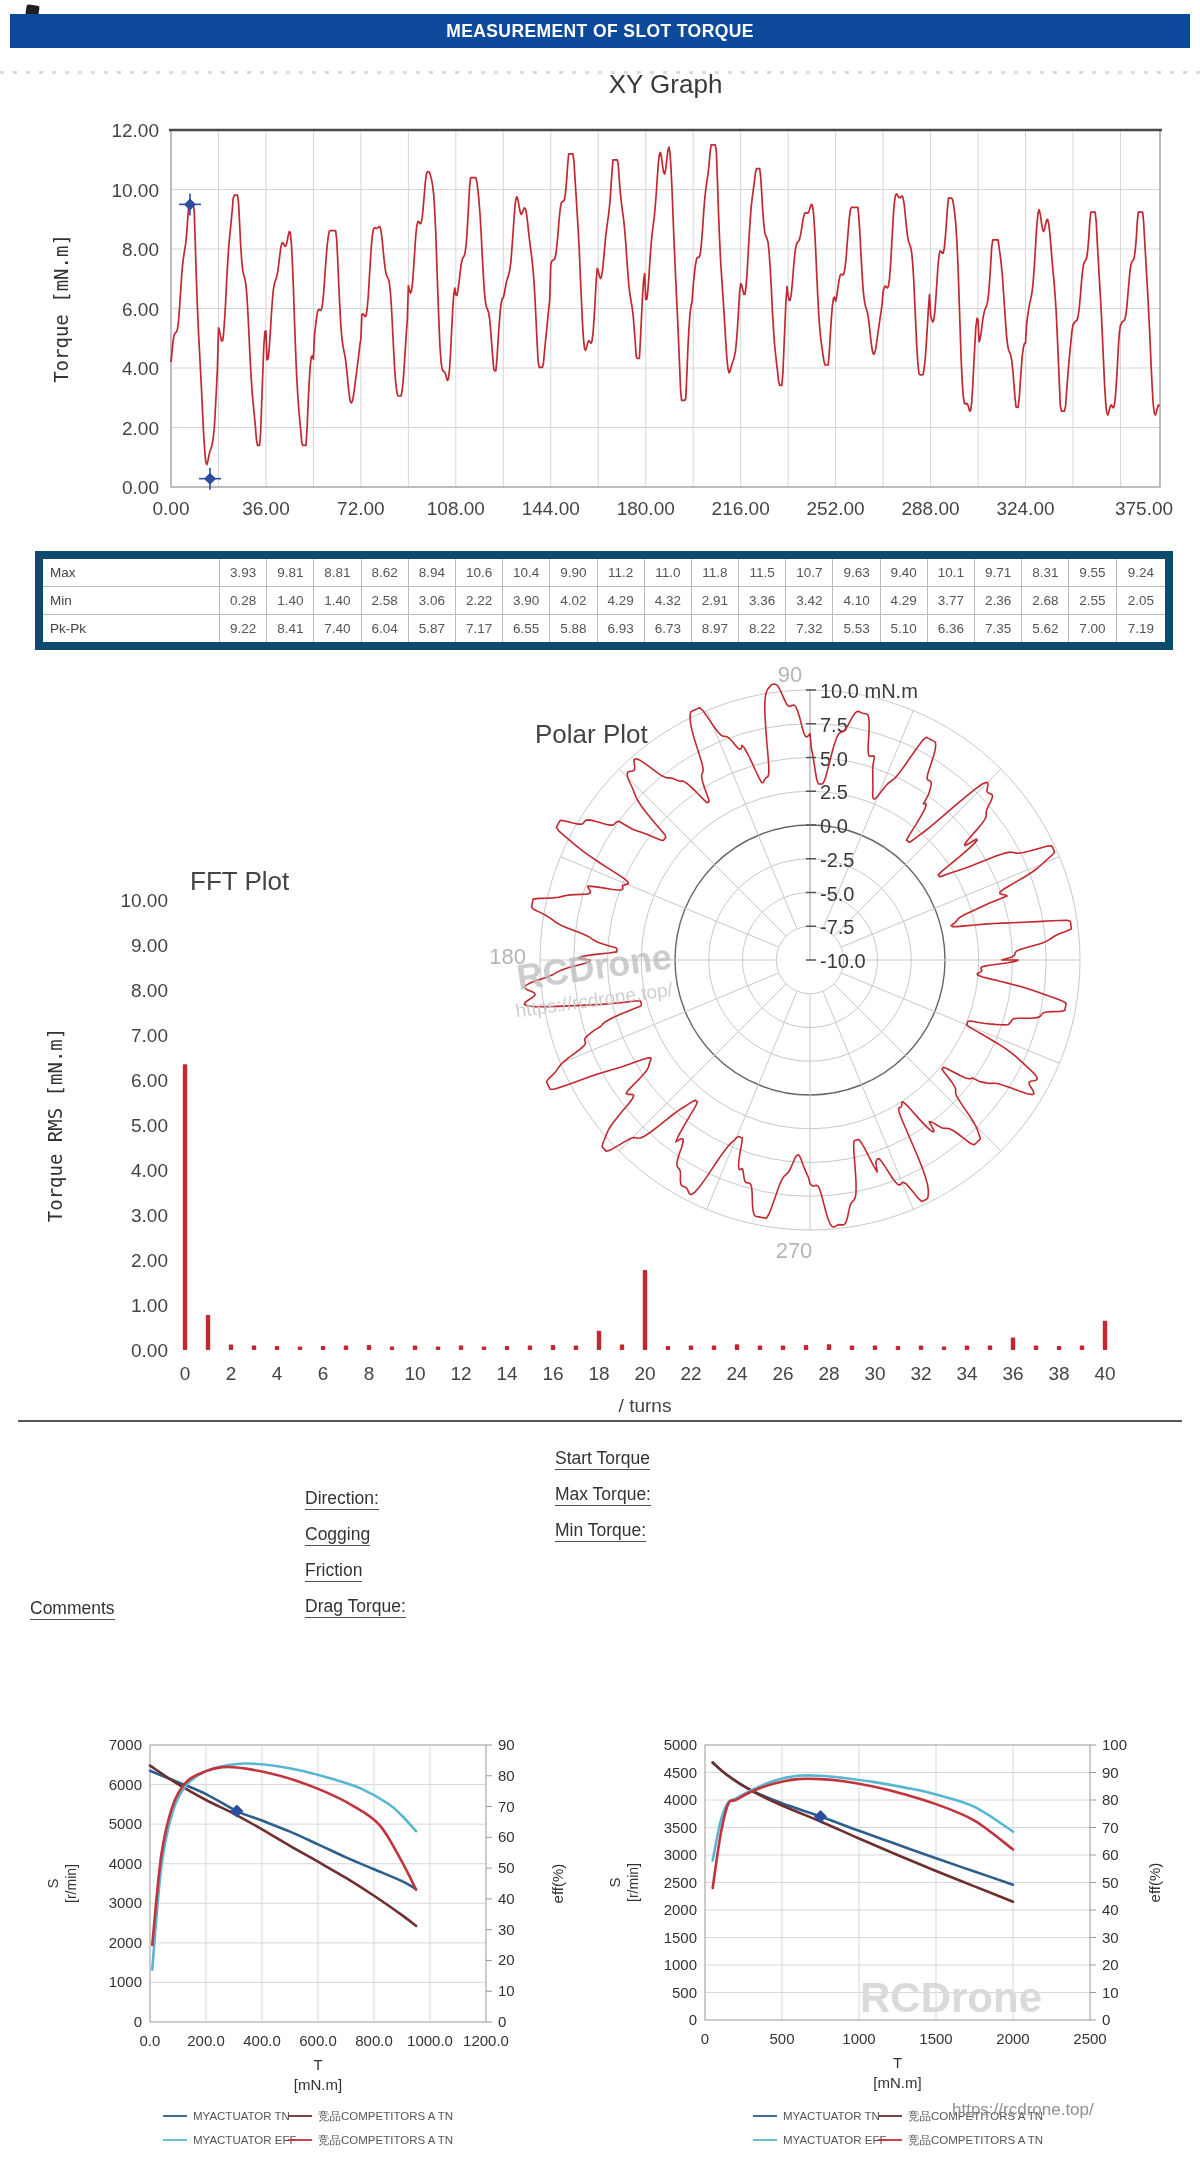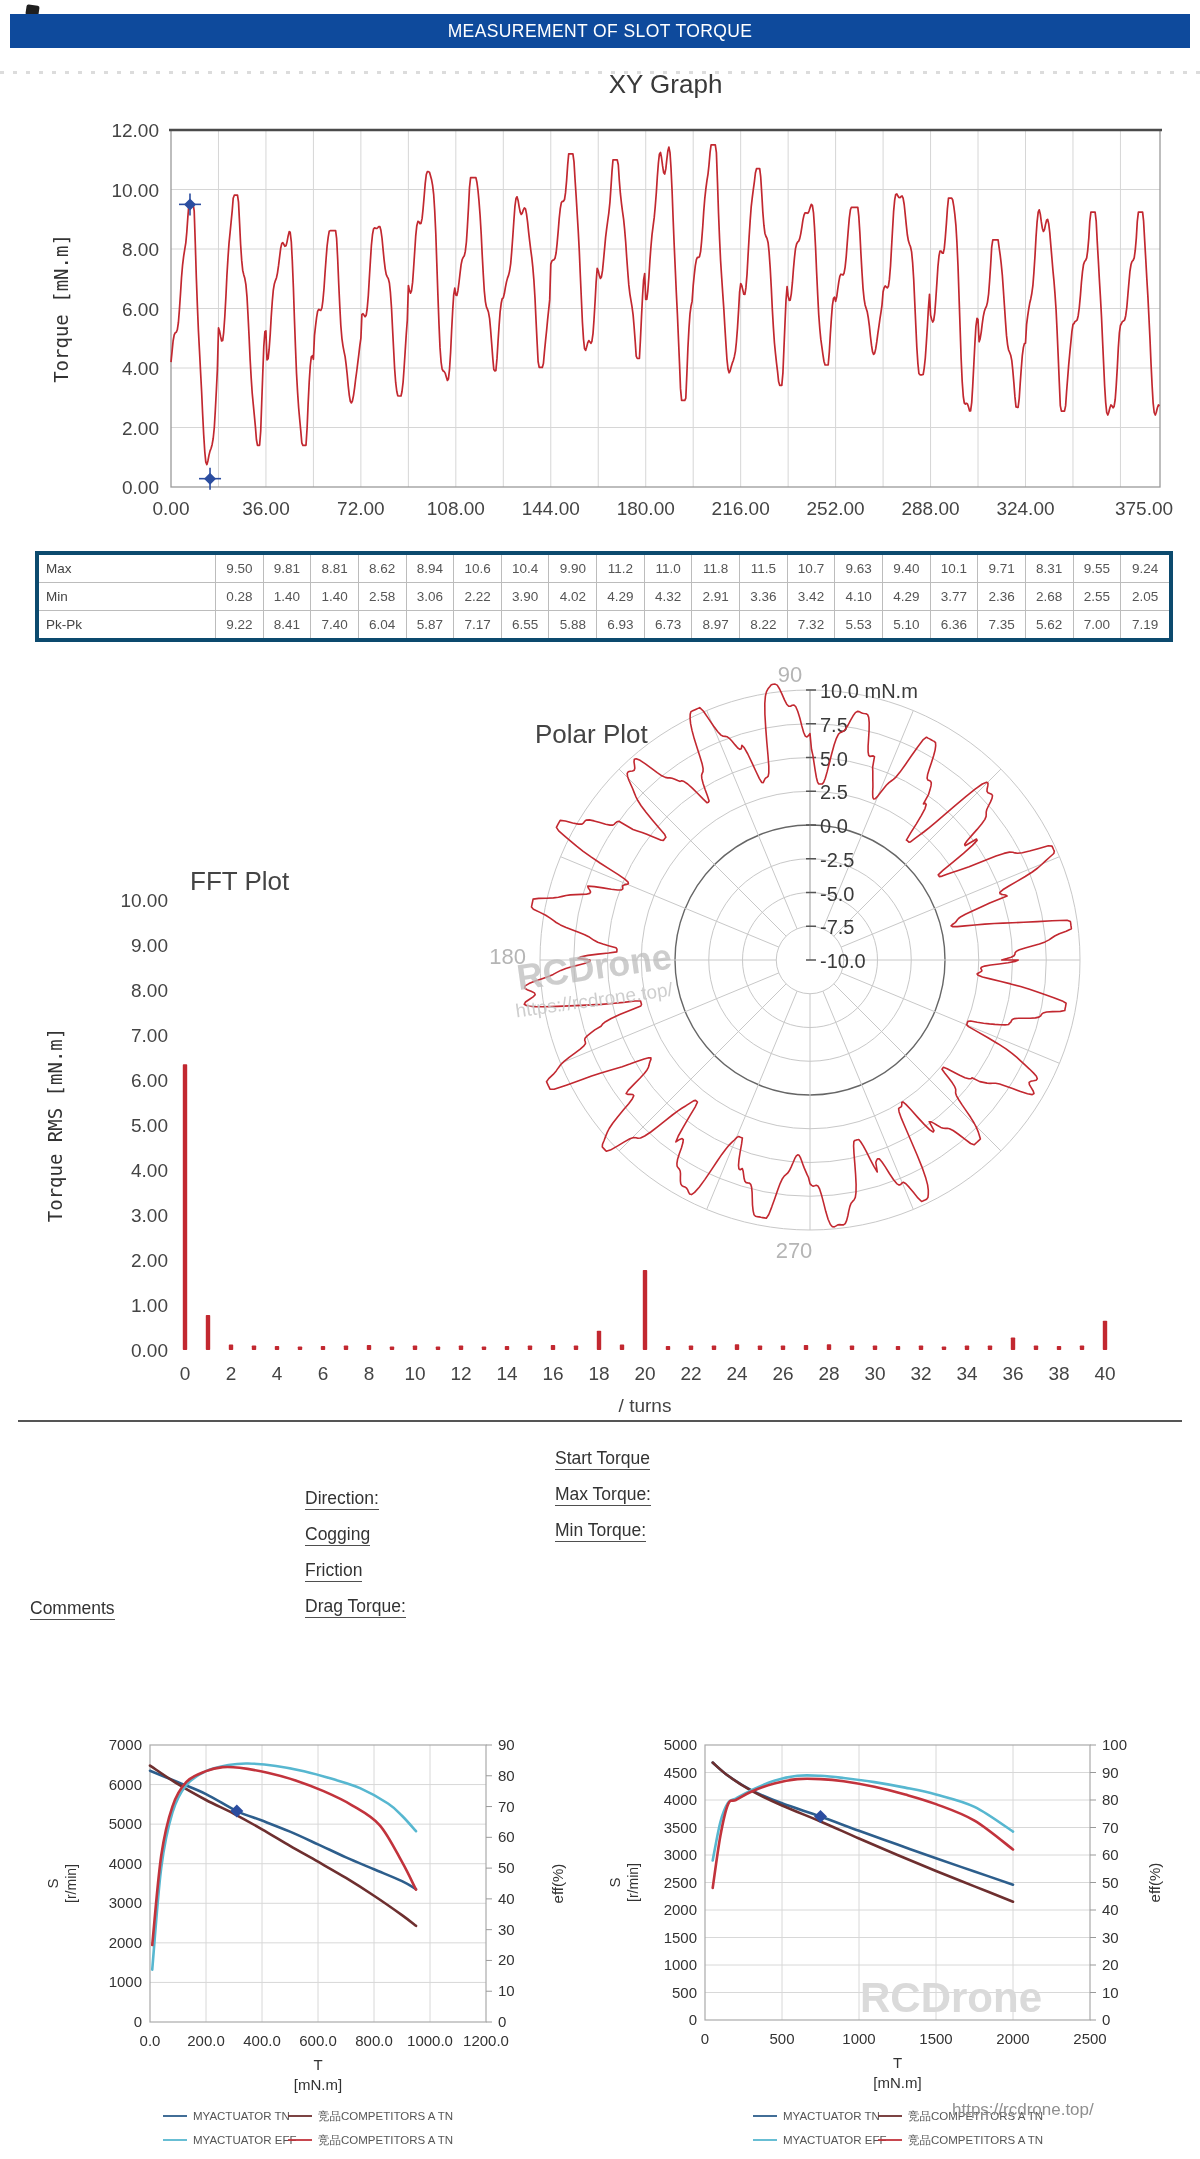--- a/index.html
+++ b/index.html
@@ -1,32 +1,32 @@
 <!DOCTYPE html>
 <html><head>
 <meta charset="utf-8">
 <style>
   html,body{margin:0;padding:0;background:#ffffff;}
   .page{position:relative;width:1200px;height:2159px;background:#ffffff;overflow:hidden;
         font-family:"Liberation Sans",sans-serif;}
   .banner{position:absolute;left:10px;width:1180px;height:34px;color:#ffffff;
-          font-weight:normal;font-size:17.5px;letter-spacing:.4px;
+          font-weight:bold;font-size:17.5px;letter-spacing:.4px;
           display:flex;align-items:center;justify-content:center;}
   #banner1{top:14px;}
   #banner2{top:1688px;}
   .dotline{position:absolute;top:71px;left:0;width:1200px;height:3px;
            background:repeating-linear-gradient(90deg,#dcdcdc 0 4px,rgba(0,0,0,0) 4px 13px);}
   #corner-mark{position:absolute;left:26px;top:5px;width:13px;height:11px;background:#1f1f1f;
                border-radius:2px;transform:rotate(8deg);}
   svg{position:absolute;overflow:visible;}
   svg text{font-family:"Liberation Sans",sans-serif;}
   .mono{font-family:"DejaVu Sans Mono",monospace;}
   #tblwrap{position:absolute;left:35px;top:551px;width:1138px;}
   #summary-table{border-collapse:collapse;width:100%;font-size:13.5px;color:#555;
-                 border:4px solid #0c4a6e;}
+                 border:8px solid #0c4a6e;}
   #summary-table td{border:1px solid #bcbcbc;height:27px;text-align:center;padding:0 1px;}
   #summary-table td.rowlabel{text-align:left;padding-left:7px;width:168px;color:#444;}
   #sep-line{position:absolute;left:18px;top:1420px;width:1164px;border-top:2px solid #555;}
   .info-col{position:absolute;font-size:17.5px;color:#333;}
   .irow{height:36px;}
   .u{border-bottom:1.5px solid #4f4f4f;padding-bottom:1px;}
   .vcell{text-align:center;}
   #col2-vals{width:115px;}
   #col3-vals{width:140px;}
   #url-footer{position:absolute;left:952px;top:2100px;font-size:17px;color:#8f8f8f;cursor:pointer;}
@@ -96,21 +96,21 @@
       <line x1="199.03253333333333" y1="423.67" x2="221.03253333333333" y2="423.67" stroke="#2b4da0" stroke-width="1.6"></line>
       <line x1="210.03253333333333" y1="412.67" x2="210.03253333333333" y2="434.67" stroke="#2b4da0" stroke-width="1.6"></line>
       <polygon points="210.03253333333333,417.67 216.03253333333333,423.67 210.03253333333333,429.67 204.03253333333333,423.67" fill="#2b4da0"></polygon>
     </svg>
 
   <div id="tblwrap">
     <table id="summary-table">
         <tbody id="summary-tbody">
           <tr>
             <td class="rowlabel">Max</td>
-            <td>9.50</td>
+            <td>3.93</td>
             <td>9.81</td>
             <td>8.81</td>
             <td>8.62</td>
             <td>8.94</td>
             <td>10.6</td>
             <td>10.4</td>
             <td>9.90</td>
             <td>11.2</td>
             <td>11.0</td>
             <td>11.8</td>

